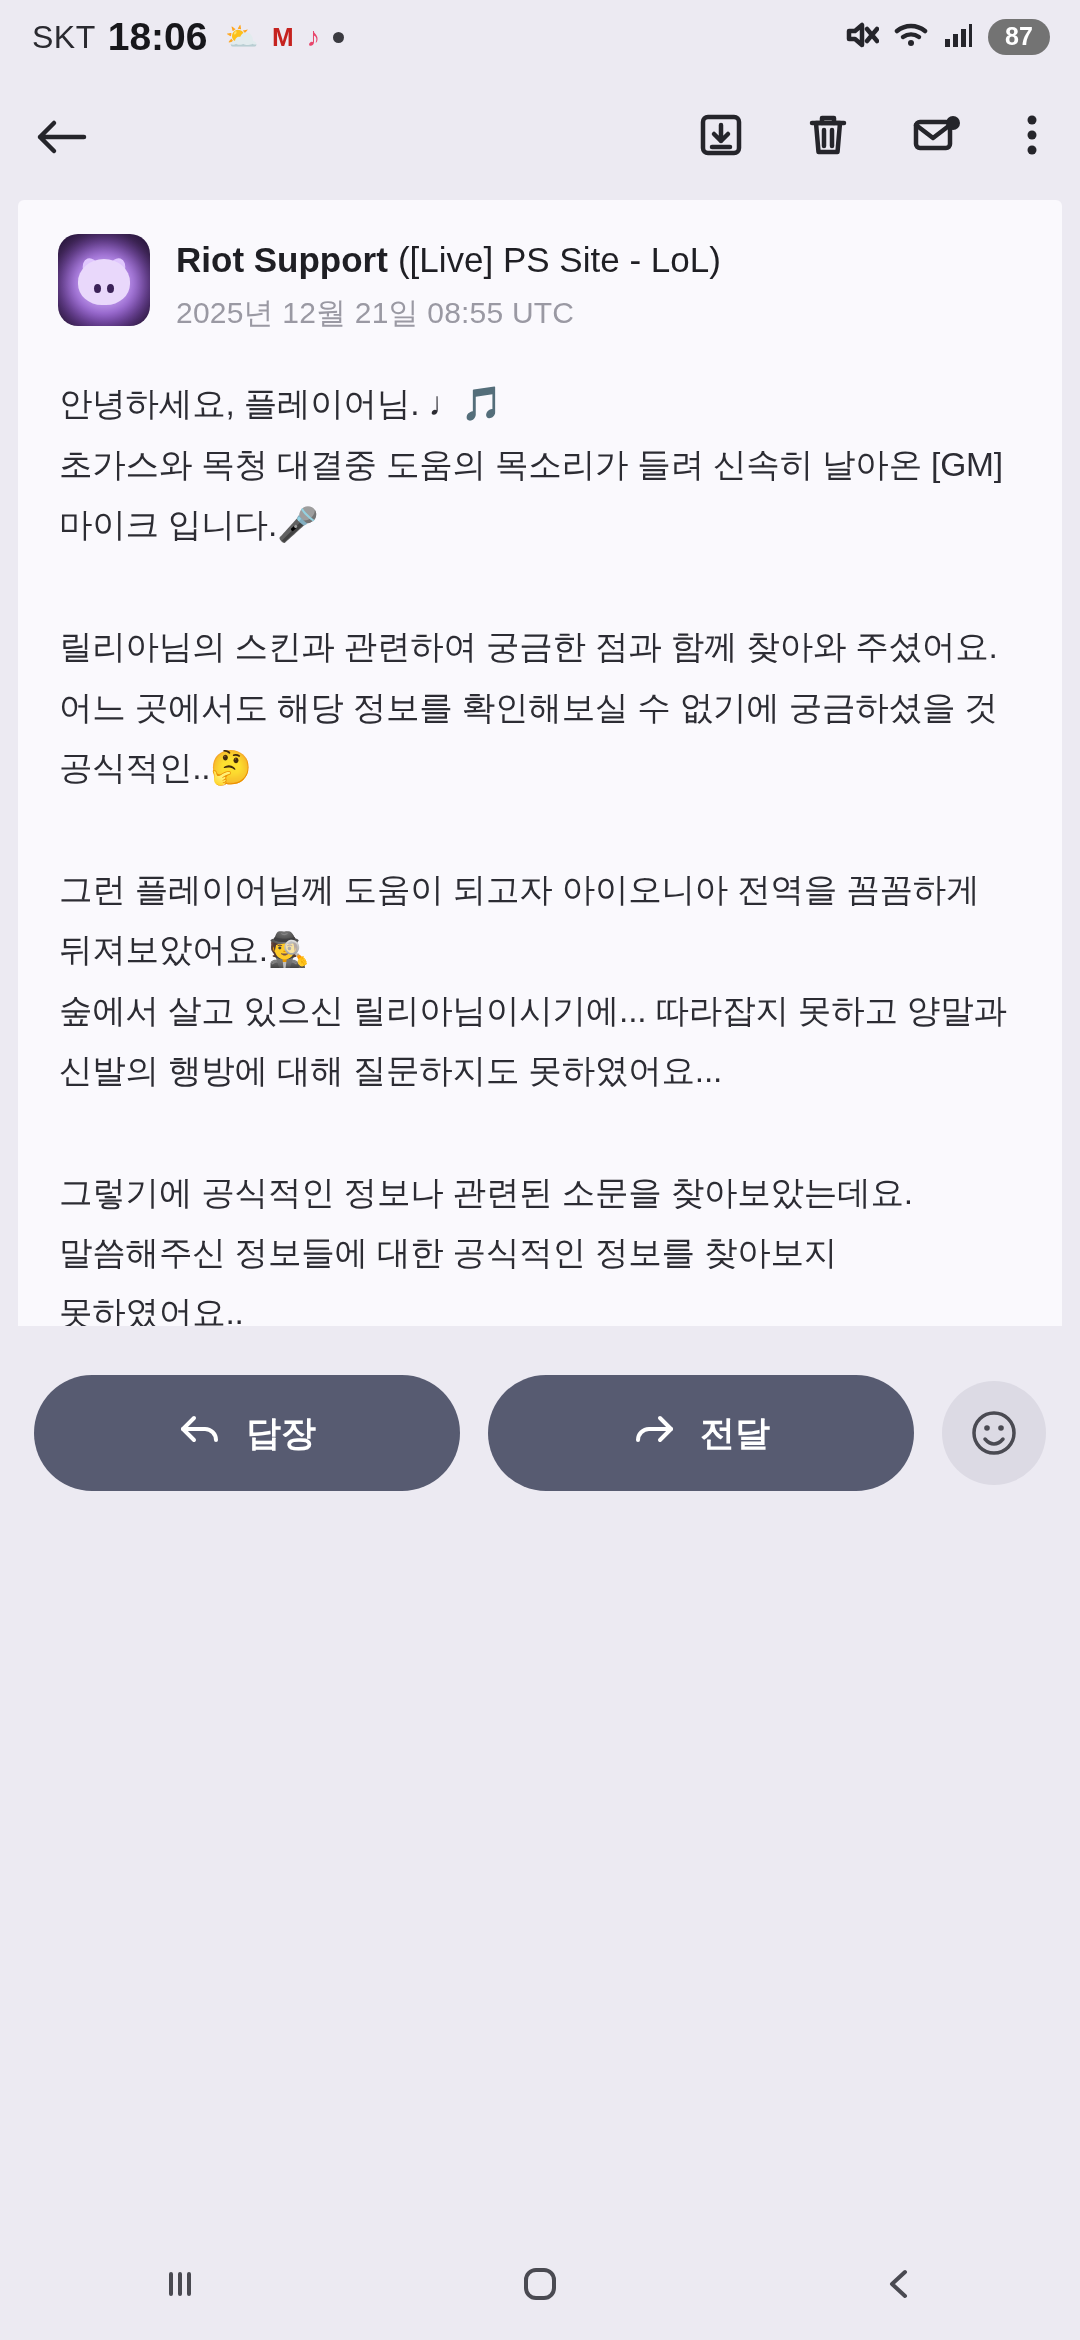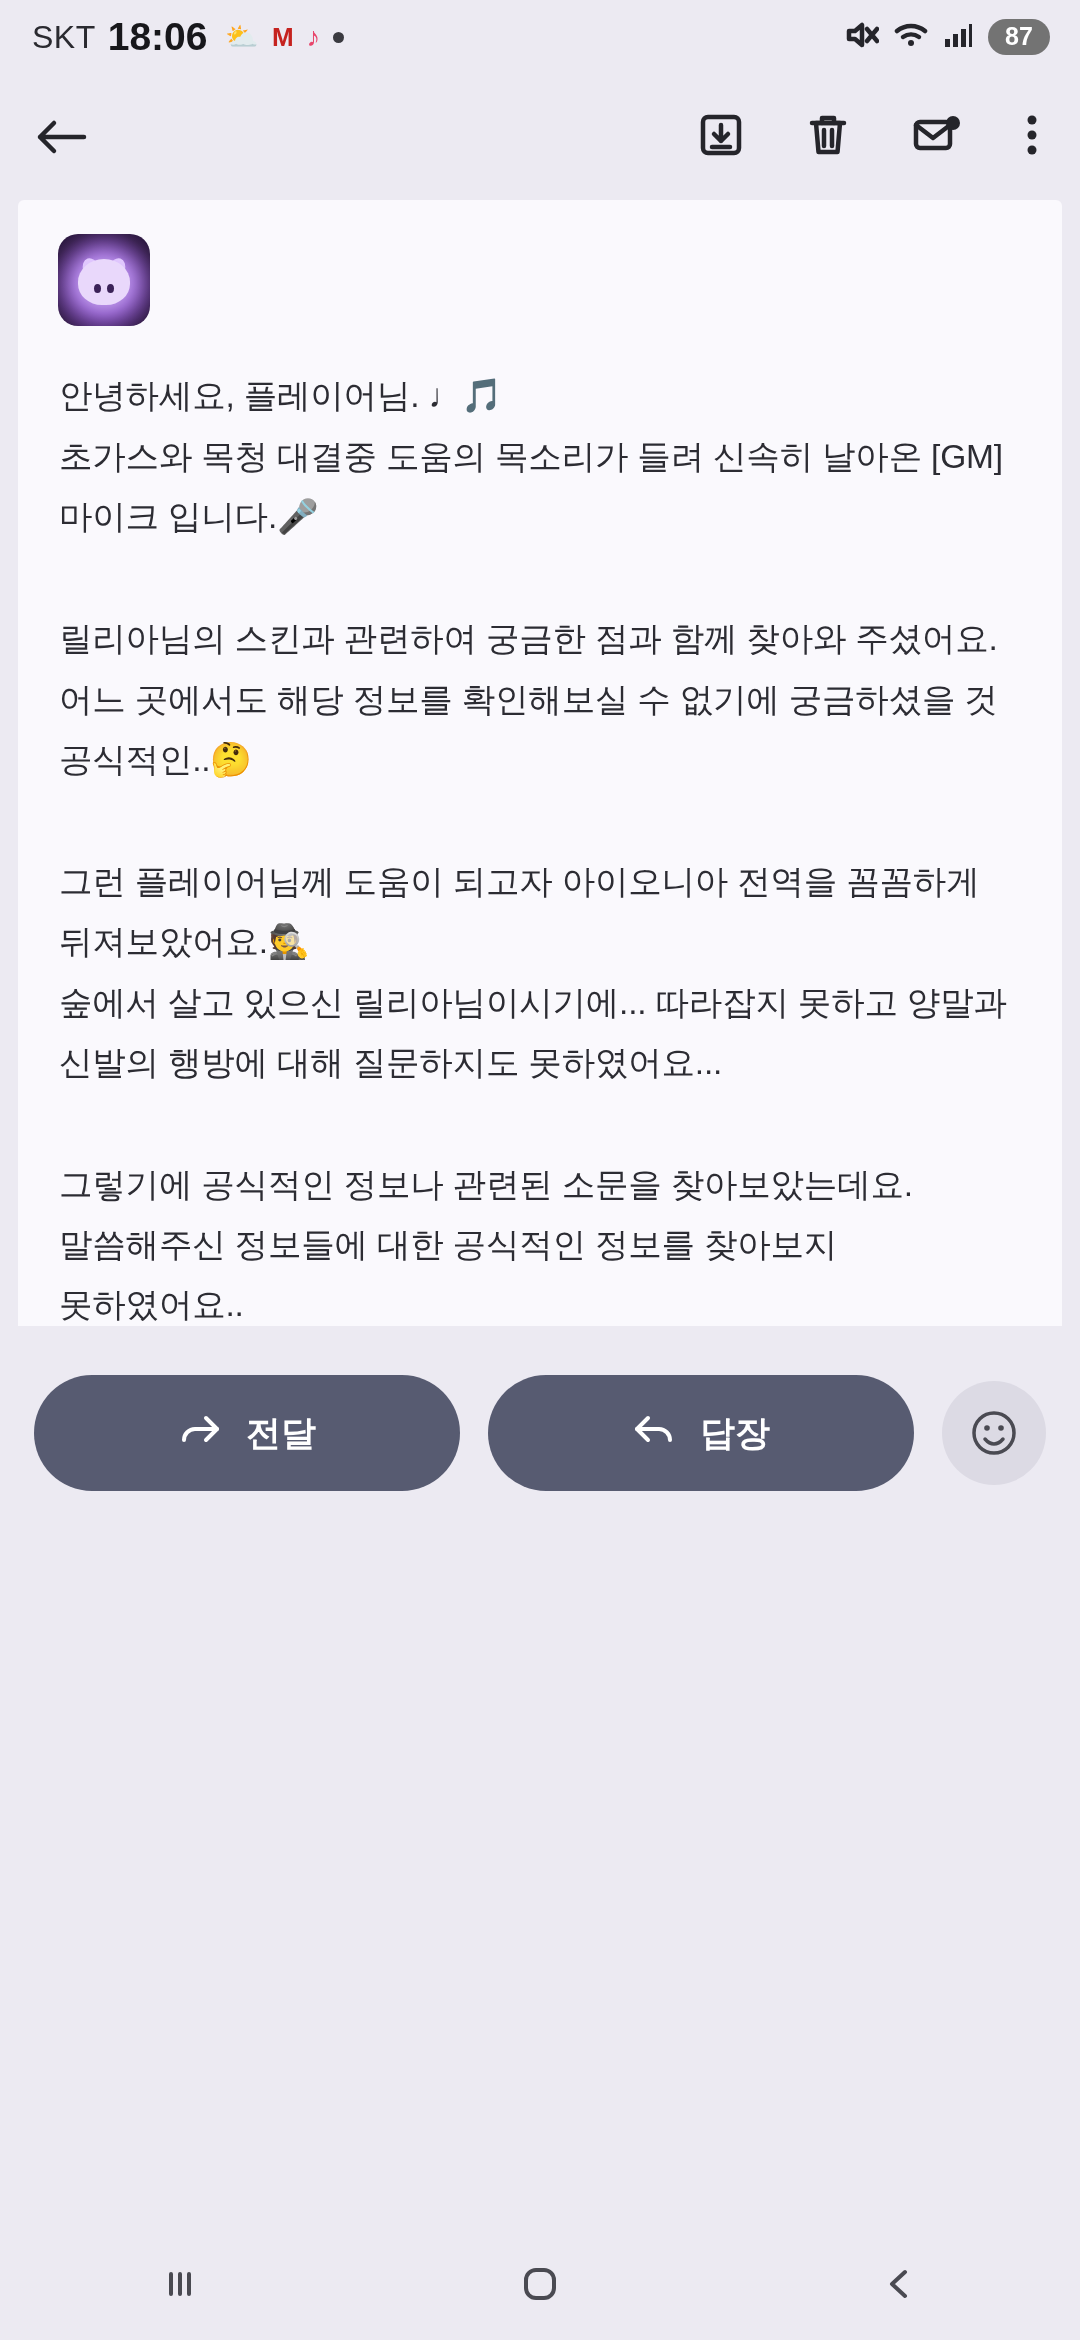--- a/index.html
+++ b/index.html
@@ -252,20 +252,26 @@
 <div class="card">
 
   <div class="sender-row">
     <div class="avatar">
       <span class="ear l"></span>
       <span class="ear r"></span>
       <span class="blob"></span>
       <span class="eye l"></span>
       <span class="eye r"></span>
     </div>
+    <div class="sender-text">
+      <div class="sender-line">
+        <span class="nm">Riot Support</span><span class="sub" style="margin-left:10px;">([Live] PS Site - LoL)</span>
+      </div>
+      <div class="timestamp">2025년 12월 21일 08:55 UTC</div>
+    </div>
   </div>
 
   <div class="body">
     <p>안녕하세요, 플레이어님. ♩🎵</p>
     <p>초가스와 목청 대결중 도움의 목소리가 들려 신속히 날아온 [GM] 마이크 입니다.🎤</p>
     <div class="gap"></div>
     <p>릴리아님의 스킨과 관련하여 궁금한 점과 함께 찾아와 주셨어요.</p>
     <p>어느 곳에서도 해당 정보를 확인해보실 수 없기에 궁금하셨을 것 공식적인..🤔</p>
     <div class="gap"></div>
     <p>그런 플레이어님께 도움이 되고자 아이오니아 전역을 꼼꼼하게 뒤져보았어요.🕵️</p>
@@ -273,34 +279,34 @@
     <div class="gap"></div>
     <p>그렇기에 공식적인 정보나 관련된 소문을 찾아보았는데요. 말씀해주신 정보들에 대한 공식적인 정보를 찾아보지 못하였어요..</p>
 
   </div>
 </div>
 
 <div class="bottombar">
   <button class="pillbtn">
     <span>
       <svg width="44" height="34" viewBox="0 0 44 34">
+          <path d="M16 6L5 17l11 11" fill="none" stroke="#fff" stroke-width="4" stroke-linecap="round" stroke-linejoin="round"></path>
+          <path d="M5 17h22a11 11 0 0 1 11 11" fill="none" stroke="#fff" stroke-width="4" stroke-linecap="round" stroke-linejoin="round"></path>
+        </svg>
+    </span>
+    <span>답장</span>
+  </button>
+  <button class="pillbtn">
+    <span>
+      <svg width="44" height="34" viewBox="0 0 44 34">
           <path d="M28 6l11 11-11 11" fill="none" stroke="#fff" stroke-width="4" stroke-linecap="round" stroke-linejoin="round"></path>
           <path d="M39 17H17A11 11 0 0 0 6 28" fill="none" stroke="#fff" stroke-width="4" stroke-linecap="round" stroke-linejoin="round"></path>
         </svg>
     </span>
     <span>전달</span>
-  </button>
-  <button class="pillbtn">
-    <span>
-      <svg width="44" height="34" viewBox="0 0 44 34">
-          <path d="M16 6L5 17l11 11" fill="none" stroke="#fff" stroke-width="4" stroke-linecap="round" stroke-linejoin="round"></path>
-          <path d="M5 17h22a11 11 0 0 1 11 11" fill="none" stroke="#fff" stroke-width="4" stroke-linecap="round" stroke-linejoin="round"></path>
-        </svg>
-    </span>
-    <span>답장</span>
   </button>
   <div class="emoji-btn">
     <svg width="54" height="54" viewBox="0 0 54 54">
         <circle cx="27" cy="27" r="20" fill="none" stroke="#4a4a52" stroke-width="3.5"></circle>
         <circle cx="20" cy="22" r="2.8" fill="#4a4a52"></circle>
         <circle cx="34" cy="22" r="2.8" fill="#4a4a52"></circle>
         <path d="M18 33c3 3.5 6 5 9 5s6-1.5 9-5" fill="none" stroke="#4a4a52" stroke-width="3.5" stroke-linecap="round"></path>
       </svg>
   </div>
 </div>

